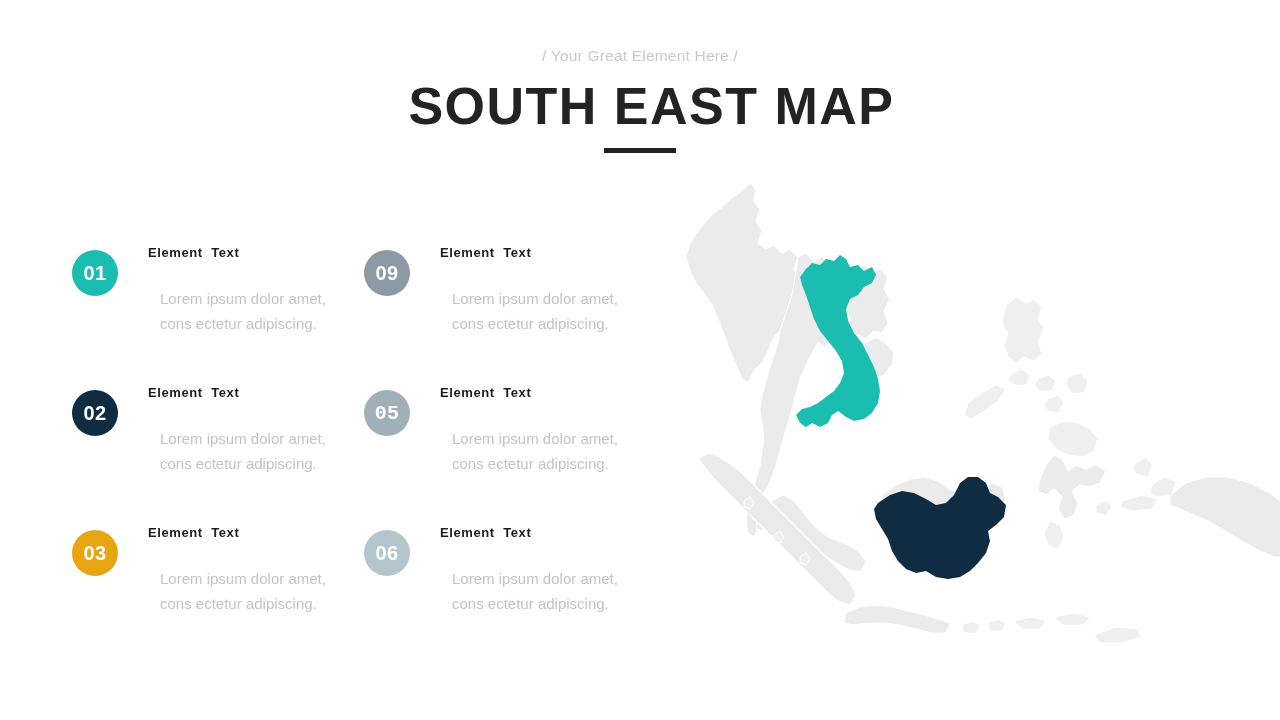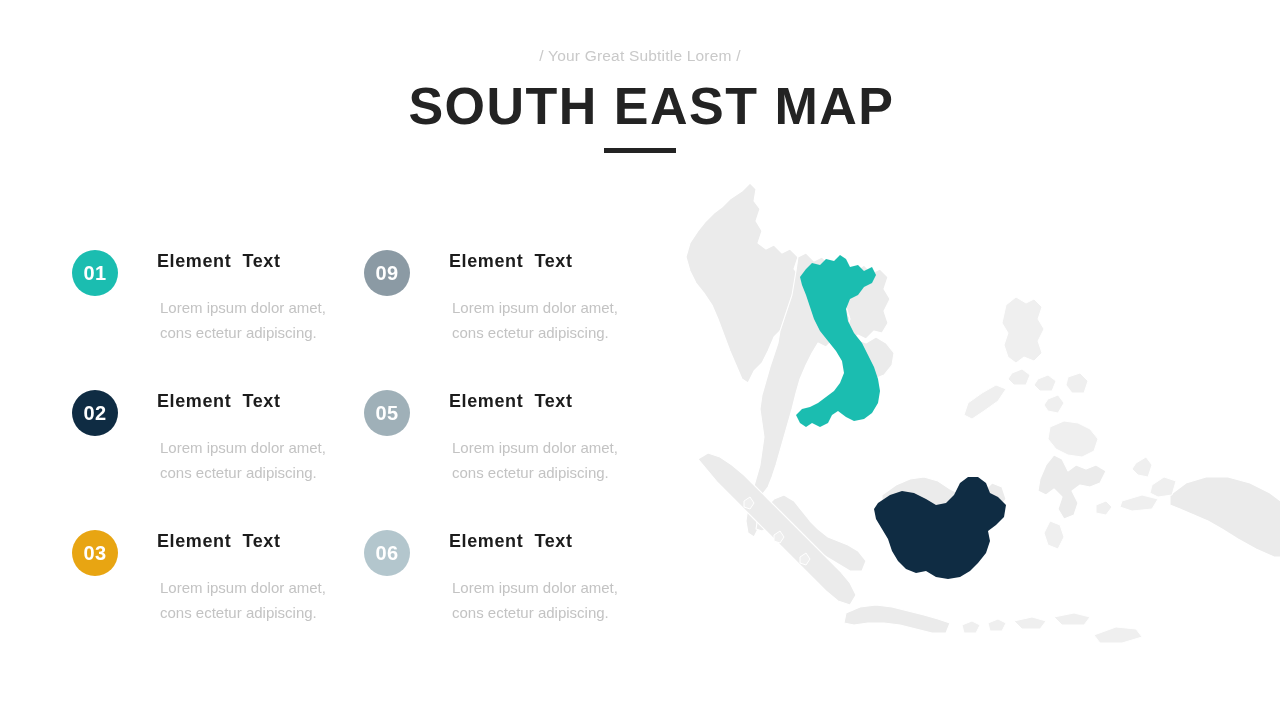--- a/index.html
+++ b/index.html
@@ -78,22 +78,22 @@
     font-size: 20px;
     font-weight: 700;
     letter-spacing: 0.3px;
     margin-top: 22px;
   }
   .item-text {
     margin-left: 26px;
     padding-top: 8px;
   }
   .item-title {
-    margin: 13px;
-    font-size: 18px;
+    margin: 4px;
+    font-size: 13px;
     font-weight: 700;
     color: #1c1c1c;
     letter-spacing: 0.6px;
     line-height: 25px;
     white-space: pre;
   }
   .item-desc {
     margin: 16px;
     padding-top: 5px;
     font-size: 15px;
@@ -128,21 +128,21 @@
     stroke-width: 1;
     stroke-linejoin: round;
   }
   .hl-teal { fill: #1bbdb0; stroke: none; }
   .hl-navy { fill: #0f2c43; stroke: none; }
 </style>
 </head>
 <body>
 
 <div class="header">
-  <p class="subtitle">/ Your Great Subtitle Lorem /</p>
+  <p class="subtitle">/ Your Great Element Here /</p>
   <h1 class="title">SOUTH EAST MAP</h1>
   <div class="title-rule"></div>
 </div>
 
 <div class="items">
 
   <div class="item">
     <div class="badge" style="background: rgb(27, 189, 176);">01</div>
     <div class="item-text">
       <p class="item-title">Element  Text</p>
@@ -163,21 +163,21 @@
   <div class="item">
     <div class="badge" style="background: rgb(15, 44, 67);">02</div>
     <div class="item-text">
       <p class="item-title">Element  Text</p>
       <p class="item-desc">Lorem ipsum dolor amet,
 cons ectetur adipiscing.</p>
     </div>
   </div>
 
   <div class="item">
-    <div class="badge" style="background: rgb(159, 176, 184);">05</div>
+    <div class="badge" style="background: rgb(159, 176, 184); font-family: Liberation Mono, monospace;">05</div>
     <div class="item-text">
       <p class="item-title">Element  Text</p>
       <p class="item-desc">Lorem ipsum dolor amet,
 cons ectetur adipiscing.</p>
     </div>
   </div>
 
   <div class="item">
     <div class="badge" style="background: rgb(232, 165, 18);">03</div>
     <div class="item-text">

